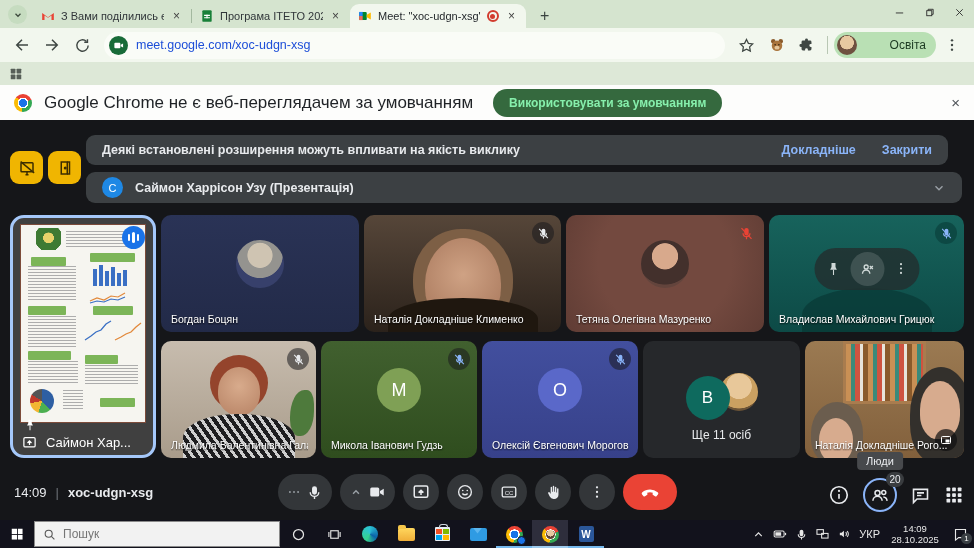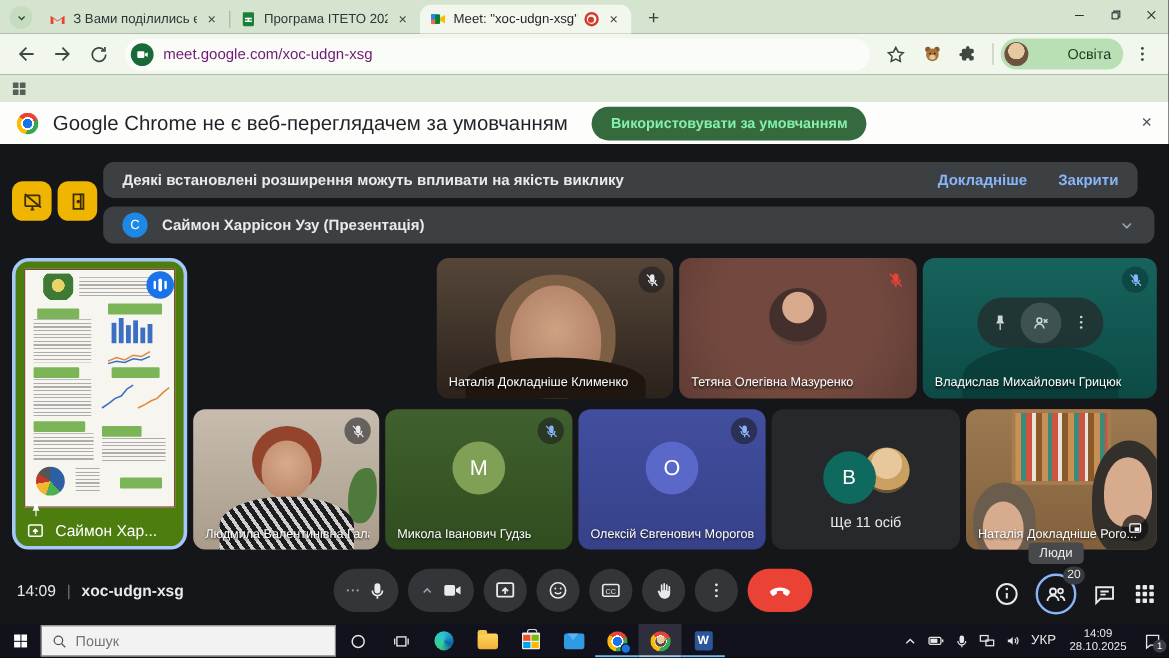--- a/index.html
+++ b/index.html
@@ -17,21 +17,21 @@
   .newtab{font-size:16px;color:#3a4340;margin:0 0 3px 8px;padding:0 6px;}
   .wincontrols{margin-left:auto;display:flex;align-self:flex-start;}
   .winbtn{width:30px;height:24px;display:flex;align-items:center;justify-content:center;color:#2e2e2e;}
   .favicon{width:14px;height:14px;flex:0 0 14px;}
   .recdot{width:12px;height:12px;border:2px solid #d23b2e;border-radius:50%;display:flex;align-items:center;justify-content:center;flex:0 0 12px;}
   .recdot i{width:5px;height:5px;border-radius:50%;background:#d23b2e;}
   .toolbar{position:absolute;top:28px;left:0;right:0;height:34px;background:#f2f7ee;display:flex;align-items:center;padding:0 8px;gap:2px;}
   .navic{width:28px;height:28px;display:flex;align-items:center;justify-content:center;color:#3f4743;}
   .addressbar{flex:1;height:27px;background:#fafcf7;border-radius:14px;display:flex;align-items:center;gap:8px;padding:0 5px 0 5px;margin:0 6px;}
   .meetbadge{width:19px;height:19px;border-radius:50%;background:#186b38;display:flex;align-items:center;justify-content:center;}
-  .url{font-size:12.5px;color:#701a75;}
+  .url{font-size:12.5px;color:#1d4ed8;}
   .tooldiv{width:1px;height:18px;background:#b9c7b4;margin:0 4px;}
   .profilechip{height:26px;border-radius:13px;background:#b9e0b4;display:flex;align-items:center;gap:6px;padding:2px 10px 2px 3px;}
   .pavatar{width:20px;height:20px;border-radius:50%;background:radial-gradient(circle at 50% 38%,#e7c9a1 0 42%,#6f5140 44% 75%,#3c2f28 77%);}
   .pname{font-size:12px;color:#1c3a22;margin-left:27px;}
   .appstrip{position:absolute;top:62px;left:0;right:0;height:23px;background:#dde8d7;display:flex;align-items:center;padding:0 9px;}
   .notifbar{position:absolute;top:85px;left:0;right:0;height:35px;background:#fdfdfc;display:flex;align-items:center;gap:12px;padding:0 14px;}
   .notiftext{font-size:17px;color:#1f2226;}
   .defbtn{background:#35693e;color:#86efac;font-size:12px;font-weight:bold;border:none;border-radius:16px;padding:7px 16px;margin-left:8px;}
   .notifclose{margin-left:auto;color:#50555a;font-size:15px;}
   .chromelogo{width:18px;height:18px;border-radius:50%;background:radial-gradient(circle,#1a73e8 0 31%,#fff 32% 42%,rgba(0,0,0,0) 43%),conic-gradient(from -50deg,#ea4335 0 33%,#34a853 33% 66%,#fbbc05 66% 100%);flex:0 0 18px;}
@@ -41,21 +41,21 @@
   .banner{position:absolute;background:#3c4043;border-radius:9px;display:flex;align-items:center;padding:0 16px;color:#e8eaed;font-size:12.5px;}
   .blink{color:#8ab4f8;font-size:12.5px;font-weight:bold;}
   .sbavatar{width:21px;height:21px;border-radius:50%;background:#1e88e5;color:#fff;font-size:11px;display:flex;align-items:center;justify-content:center;margin-right:12px;}
   .tile{position:absolute;border-radius:10px;overflow:hidden;}
   .tname{position:absolute;left:10px;bottom:7px;right:8px;font-size:10.5px;color:#fff;text-shadow:0 1px 2px rgba(0,0,0,.85);white-space:nowrap;overflow:hidden;}
   .micchip{position:absolute;top:7px;right:7px;width:22px;height:22px;border-radius:50%;background:rgba(25,26,29,.55);display:flex;align-items:center;justify-content:center;}
   .lettercircle{position:absolute;left:50%;top:42%;transform:translate(-50%,-50%);width:44px;height:44px;border-radius:50%;color:#fff;font-size:18px;display:flex;align-items:center;justify-content:center;}
   .photocircle{position:absolute;left:50%;top:42%;transform:translate(-50%,-50%);width:48px;height:48px;border-radius:50%;}
   .decor{position:absolute;}
   
-  .ptile{border:3px solid #a5c8fa;border-radius:14px;background:#4d7c0f;}
+  .ptile{border:3px solid #a5c8fa;border-radius:14px;background:#404040;}
   .poster{position:absolute;left:7px;right:7px;top:6px;bottom:32px;background:#f6f5f0;border:1px solid #7c4b3a;}
   .poster .crest{position:absolute;left:12%;top:1.5%;width:20%;height:11%;background:radial-gradient(circle at 50% 45%,#e8d26a 0 30%,#3e7a33 32% 78%,rgba(0,0,0,0) 80%);}
   .chip{position:absolute;height:9px;background:#7cb558;border-radius:1px;}
   .txt{position:absolute;background:repeating-linear-gradient(#adadad 0 1px,rgba(0,0,0,0) 1px 3px);}
   .bars{position:absolute;display:flex;align-items:flex-end;gap:2px;}
   .bars i{width:4px;background:#3a6fc4;}
   .pie{position:absolute;border-radius:50%;background:conic-gradient(#2e5fa3 0 38%,#4caf50 38% 55%,#f2b632 55% 72%,#c0392b 72% 84%,#555 84% 100%);}
   .t1label{position:absolute;left:9px;bottom:5px;display:flex;align-items:flex-end;gap:9px;color:#fff;}
   .t1icons{display:flex;flex-direction:column;gap:3px;align-items:center;color:#fff;}
   .t1name{font-size:13px;white-space:nowrap;}
@@ -325,20 +325,24 @@
             </svg>
           <svg class="i" width="15" height="15" viewBox="0 0 24 24" fill="none" stroke="#fff" stroke-width="2">
               <rect x="3" y="4" width="18" height="15" rx="2"></rect>
               <path d="M12 16v-6m-3.2 2.8L12 9.6l3.2 3.2"></path>
             </svg>
         </span>
         <span class="t1name">Саймон Хар...</span>
       </div>
     </div>
 
+    <div class="tile" style="left:161px;top:95px;width:198px;height:117px;background:linear-gradient(180deg,#2a3356,#222a48);">
+      <div class="photocircle" style="background:radial-gradient(circle at 50% 32%,#cfc4b2 0 30%,#94938f 32% 55%,#37406b 57%);"></div>
+      <span class="tname">Богдан Боцян</span>
+    </div>
 
     <div class="tile" style="left:364px;top:95px;width:197px;height:117px;background:linear-gradient(180deg,#564639,#2b221b);">
       <div class="decor" style="left:50%;top:12%;width:100px;height:104px;transform:translateX(-50%);border-radius:48%;background:#7d5f45;"></div>
       <div class="decor" style="left:50%;top:20%;width:76px;height:92px;transform:translateX(-50%);border-radius:50% 50% 46% 46%;background:radial-gradient(circle at 50% 40%,#cfa284,#ad7d61 75%);"></div>
       <div class="decor" style="left:50%;bottom:-8px;width:150px;height:42px;transform:translateX(-50%);border-radius:50% 50% 0 0;background:#1f170f;"></div>
       <div class="micchip">
           <svg class="i" width="13" height="13" viewBox="0 0 24 24" fill="none" stroke="#e8eaed" stroke-width="2">
             <path d="M12 15a3.5 3.5 0 0 0 3.5-3.5v-5a3.5 3.5 0 0 0-7 0v5A3.5 3.5 0 0 0 12 15z" fill="#e8eaed" stroke="none"></path>
             <path d="M6.5 11.5a5.5 5.5 0 0 0 11 0M12 17v4"></path>
             <path d="M4 3.5l16 17"></path>

